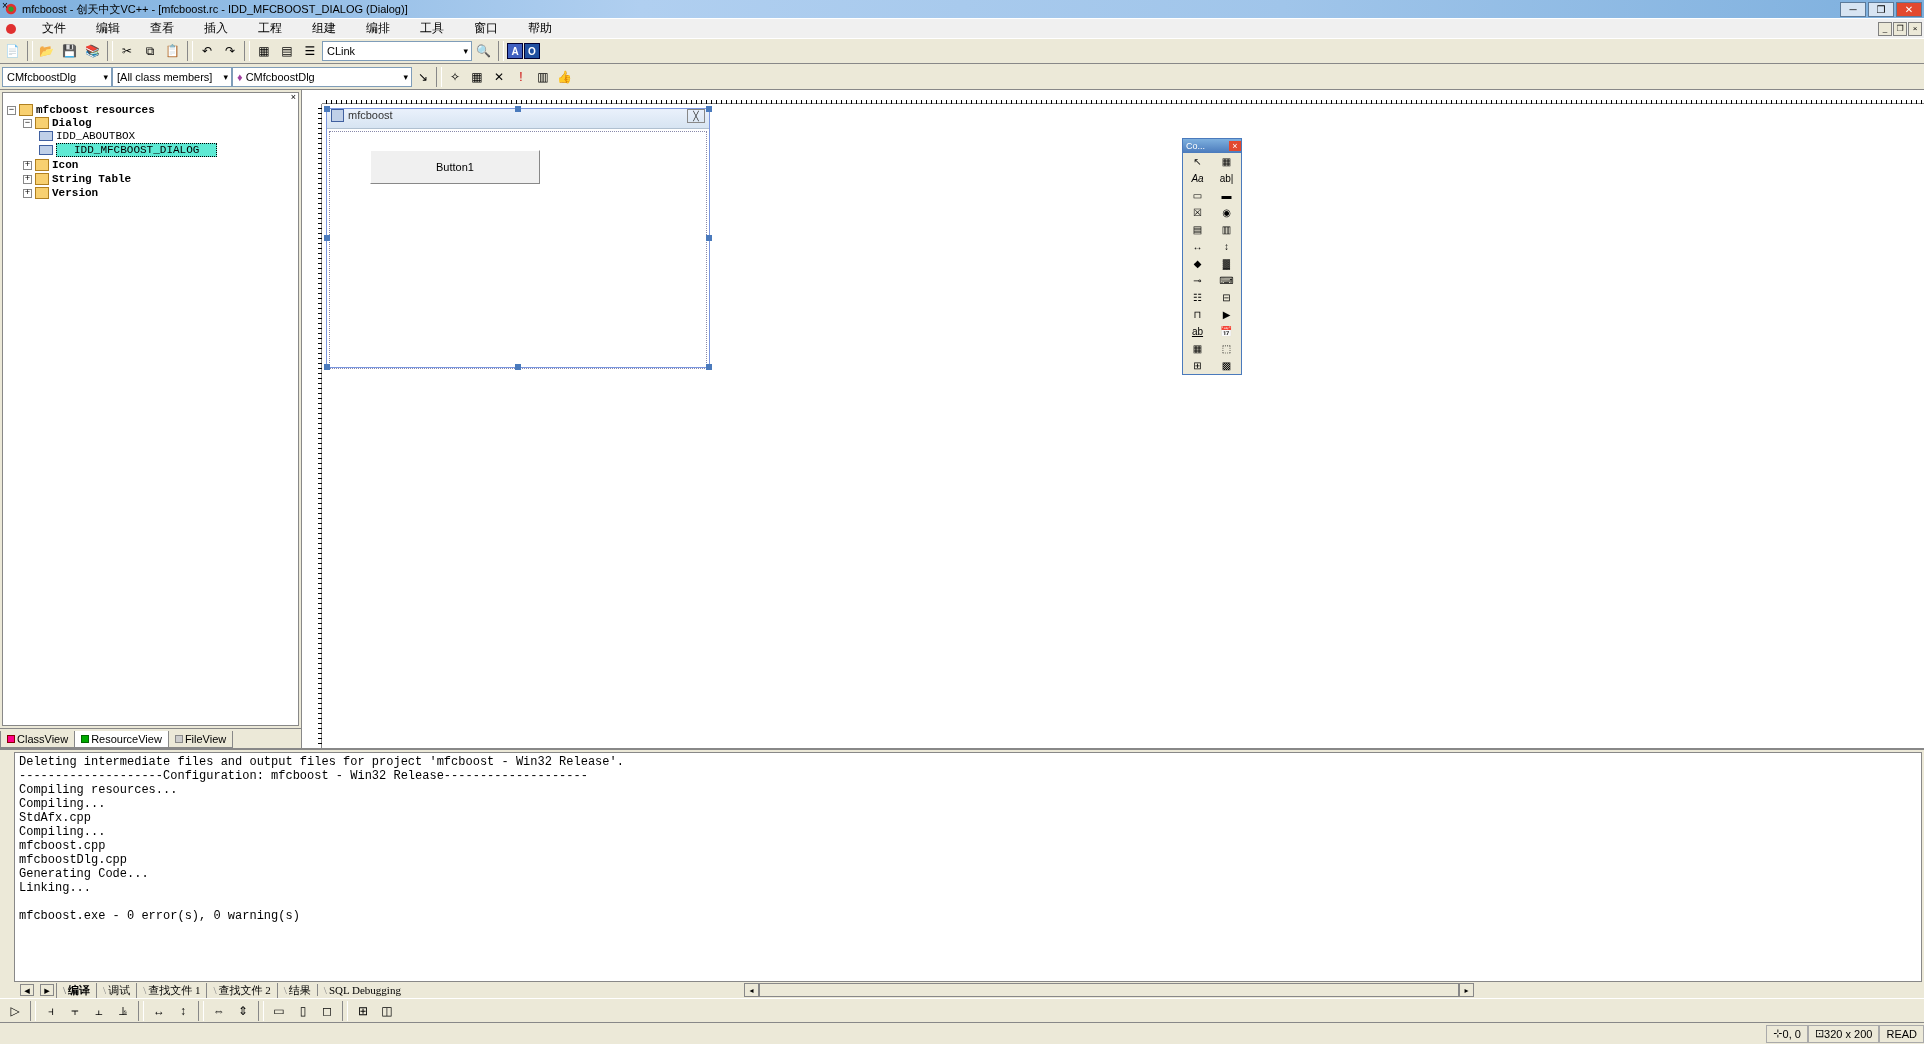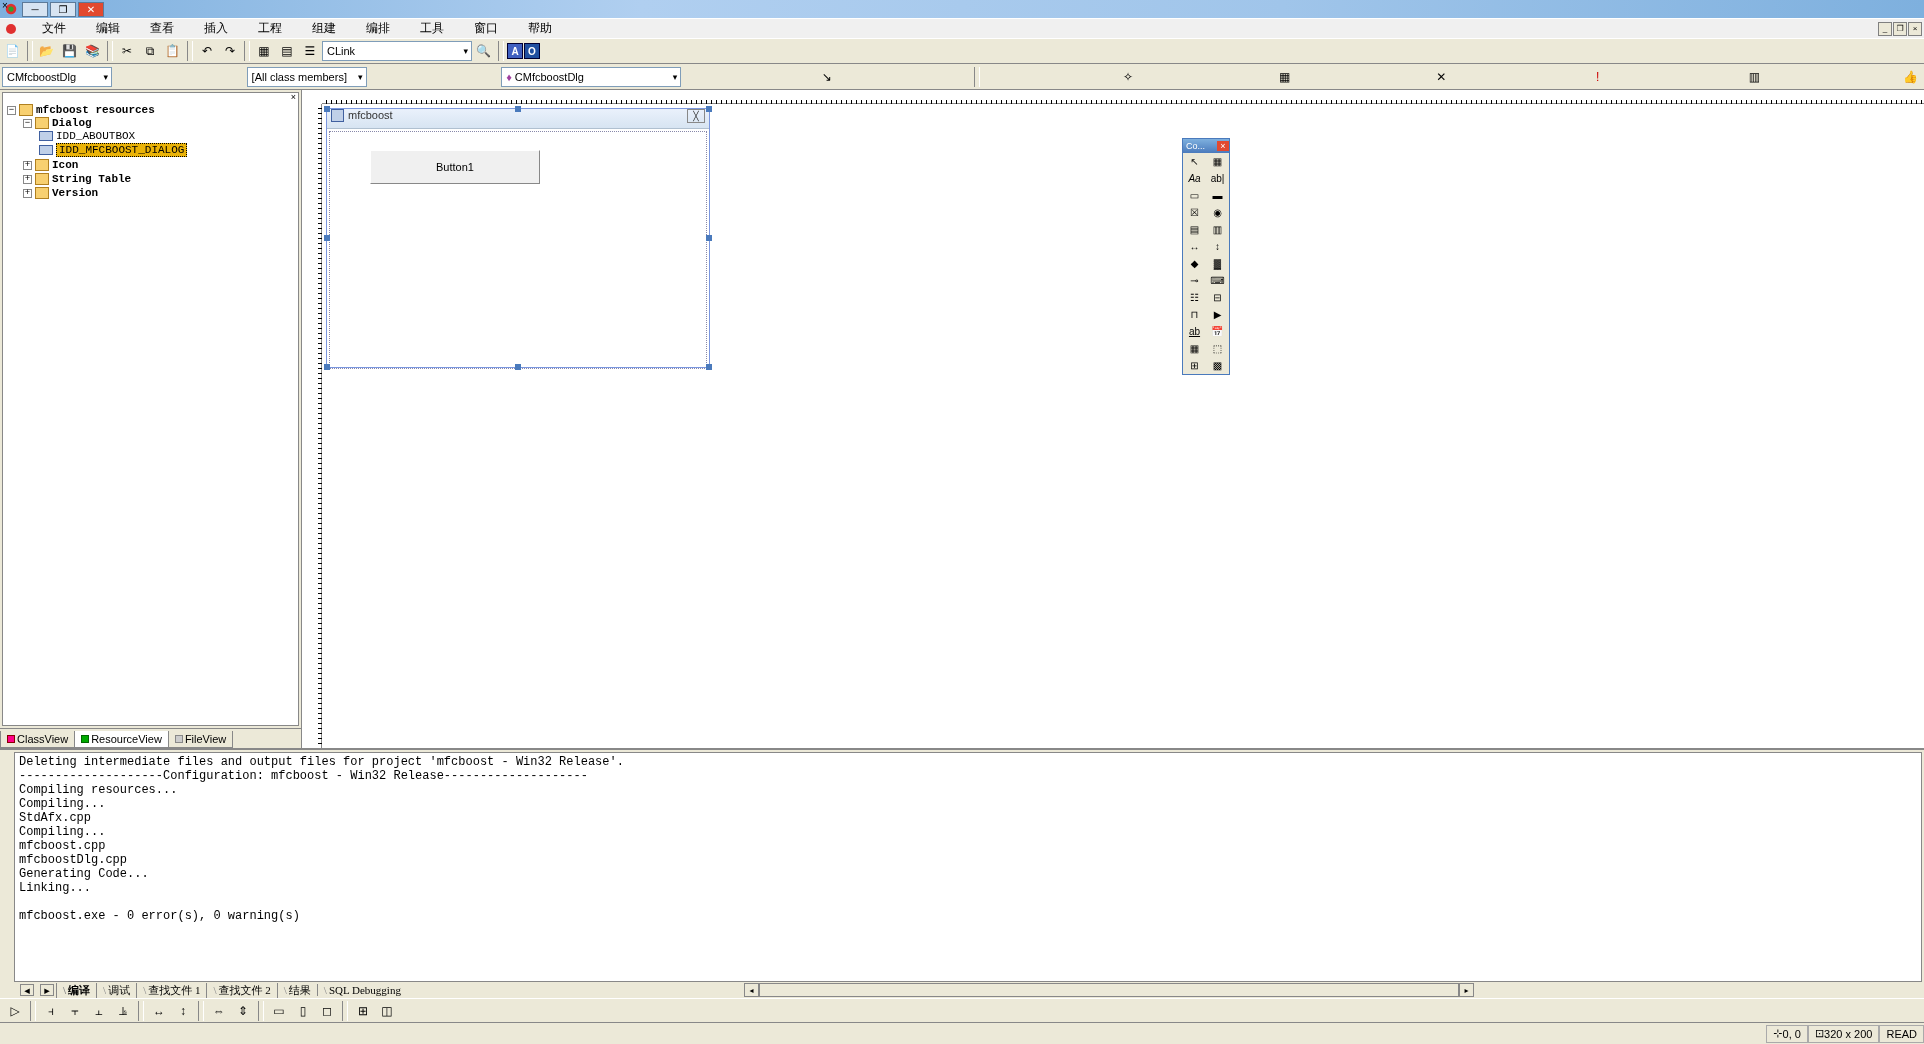--- a/index.html
+++ b/index.html
@@ -22,68 +22,69 @@
 .container { display: flex; height: calc(100% - 18px - 20px - 26px - 26px - 250px - 24px - 22px); }
 .leftpanel { width: 302px; display: flex; flex-direction: column; border-right: 1px solid #888; }
 .tree { flex: 1; background: #fff; border: 1px solid #888; margin: 2px; overflow: auto; position: relative; }
 .tree .close-x { position: absolute; right: 2px; top: -1px; font-size: 9px; }
 .tree ul { list-style: none; padding-left: 16px; }
 .tree > ul { padding-left: 4px; margin-top: 10px; font-family: Liberation Mono, monospace; }
 .tree li { padding: 1px 0; white-space: nowrap; }
 .tree .exp { display: inline-block; width: 9px; height: 9px; border: 1px solid #888; text-align: center; line-height: 7px; font-size: 9px; margin-right: 3px; vertical-align: middle; }
 .tree .fld { display: inline-block; width: 14px; height: 12px; background: #f8d070; border: 1px solid #b08020; vertical-align: middle; margin-right: 3px; }
 .tree .dlg { display: inline-block; width: 14px; height: 10px; background: #c0d0e8; border: 1px solid #4060a0; vertical-align: middle; margin-right: 3px; }
-.tree .sel { background: #eab308; border: 1px dotted #000; padding: 0 2px; margin-top: 32px; }
+.tree .sel { background: #5eead4; border: 1px dotted #000; padding: 0 17px; margin-top: 32px; }
 .tree .bold { font-weight: bold; }
 .tabs { display: flex; border-top: 1px solid #888; background: #ece9d8; height: 20px; align-items: flex-end; }
 .tab { padding: 2px 6px; border: 1px solid #888; border-top: none; background: #ece9d8; font-size: 11px; margin-right: -1px; display: flex; align-items: center; gap: 2px; }
 .tab.active { background: #fff; }
 .designer { flex: 1; background: #fff; position: relative; overflow: hidden; }
 .ruler-h { position: absolute; top: 0; left: 20px; right: 0; height: 14px; background: #fff; border-bottom: 1px solid #888; }
 .ruler-h::before { content: ''; position: absolute; left: 0; right: 0; top: 0; bottom: 0; background: repeating-linear-gradient(to right, transparent 0, transparent 4px, #000 4px, #000 5px); height: 4px; top: 10px; }
 .ruler-v { position: absolute; top: 14px; left: 0; width: 20px; bottom: 0; background: #fff; border-right: 1px solid #888; }
 .ruler-v::before { content: ''; position: absolute; top: 0; bottom: 0; left: 16px; width: 4px; background: repeating-linear-gradient(to bottom, transparent 0, transparent 4px, #000 4px, #000 5px); }
 .canvas { position: absolute; top: 16px; left: 22px; right: 0; bottom: 0; background: #fff; }
 .dlgframe { position: absolute; top: 2px; left: 2px; width: 384px; height: 260px; border: 1px solid #7a96df; background: #fff; }
 .dlgtitle { height: 20px; background: linear-gradient(#eaf1fb, #d7e4f2); display: flex; align-items: flex-start; padding: 0 4px; font-size: 11px; color: #333; border-bottom: 1px solid #b0c0d0; }
 .dlgtitle .di { width: 13px; height: 13px; background: #c0d0e8; border: 1px solid #4060a0; margin-right: 4px; }
 .dlgtitle .dx { margin-left: auto; width: 18px; height: 14px; border: 1px solid #888; display: flex; align-items: center; justify-content: center; font-size: 9px; }
 .dlgbody { position: relative; padding: 6px; height: calc(100% - 20px); border: 1px dotted #88a; margin: 2px; }
 .dlgbtn { position: absolute; top: 18px; left: 40px; width: 170px; height: 34px; border: 1px solid #888; border-top-color: #fff; border-left-color: #fff; background: #f0f0f0; display: flex; align-items: center; justify-content: center; font-size: 11px; }
 .handle { position: absolute; width: 6px; height: 6px; background: #4a7abc; }
-.toolbox { position: absolute; top: 154px; right: 480px; width: 48px; background: #ece9d8; border: 1px solid #4a7abc; }
+.toolbox { position: absolute; top: 154px; right: 480px; width: 60px; background: #ece9d8; border: 1px solid #4a7abc; }
 .toolbox .tbhead { height: 14px; background: linear-gradient(#7eb0de, #4a7abc); display: flex; align-items: center; color: #fff; font-size: 9px; padding-left: 3px; }
 .toolbox .tbhead .x { margin-left: auto; background: #e2492f; width: 12px; height: 10px; text-align: center; line-height: 10px; }
 .toolbox .grid { display: grid; grid-template-columns: 1fr 1fr; }
 .toolbox .cell { height: 17px; border: 1px solid transparent; display: flex; align-items: center; justify-content: center; font-size: 10px; }
 .output-wrap { height: 250px; border-top: 2px solid #888; display: flex; flex-direction: column; }
 .output { flex: 1; background: #fff; border: 1px solid #888; margin: 2px 2px 0 14px; font-family: 'Courier New', monospace; font-size: 12px; padding: 2px 4px; white-space: pre; overflow: auto; position: relative; }
 .output-tabs { height: 16px; display: flex; align-items: center; padding-left: 20px; background: #ece9d8; font-size: 11px; position: relative; }
 .output-tabs .ot { padding: 0 6px; border-left: 1px solid #888; font-family: Liberation Serif, serif; position: relative; }
 .output-tabs .ot.active { font-weight: bold; }
 .output-tabs .ot::before { content:'\\'; margin-right:2px; color:#888;}
 .output-tabs .scroll { position: absolute; left: 744px; display: flex; }
 .output-tabs .sb { width: 15px; height: 14px; background: #ece9d8; border: 1px solid #888; font-size: 8px; display: flex; align-items: center; justify-content: center; }
 .bottombar { height: 24px; background: #ece9d8; border-top: 1px solid #fff; display: flex; align-items: center; padding: 0 4px; gap: 2px; }
 .statusbar { height: 22px; background: #ece9d8; border-top: 1px solid #888; display: flex; align-items: center; font-size: 11px; }
 .statusbar .pane { border: 1px solid #aaa; padding: 1px 6px; height: 18px; display: flex; align-items: center; }
 .statusbar .flex { flex: 1; }
 .output-xmark { position: absolute; left: 2px; top: 0px; font-size: 10px; }
-.toolbar2 { height: 26px; background: #ece9d8; border-bottom: 1px solid #888; display: flex; align-items: center; padding: 0 2px; gap: 0; justify-content: space-between; }
+.toolbar2 { height: 26px; background: #ece9d8; border-bottom: 1px solid #888; display: flex; align-items: center; padding: 0 2px; gap: 0; }
 .tcombo.w110 { width: 110px; } .tcombo.w104{width:120px;} .tcombo.w180{width:180px;} .tcombo.w150{width:150px;}
 .sqbtn { width: 16px; height: 16px; border: 1px solid #003; background: #4060c0; color: #fff; font-weight: bold; font-size: 10px; display: flex; align-items: center; justify-content: center; }
 </style>
 </head>
 <body>
 
 <div class="titlebar">
   <svg class="icon" viewBox="0 0 16 16">
       <circle cx="8" cy="8" r="6" fill="#e03030"></circle>
       <circle cx="8" cy="8" r="3" fill="#30a030"></circle>
     </svg>
+  <span class="title">mfcboost - 创天中文VC++ - [mfcboost.rc - IDD_MFCBOOST_DIALOG (Dialog)]</span>
   <div class="btns">
     <div class="btn">─</div>
     <div class="btn">❐</div>
     <div class="btn close">✕</div>
   </div>
 </div>
 
 <div class="menubar">
   <svg width="14" height="14">
       <circle cx="7" cy="7" r="5" fill="#e03030"></circle>

